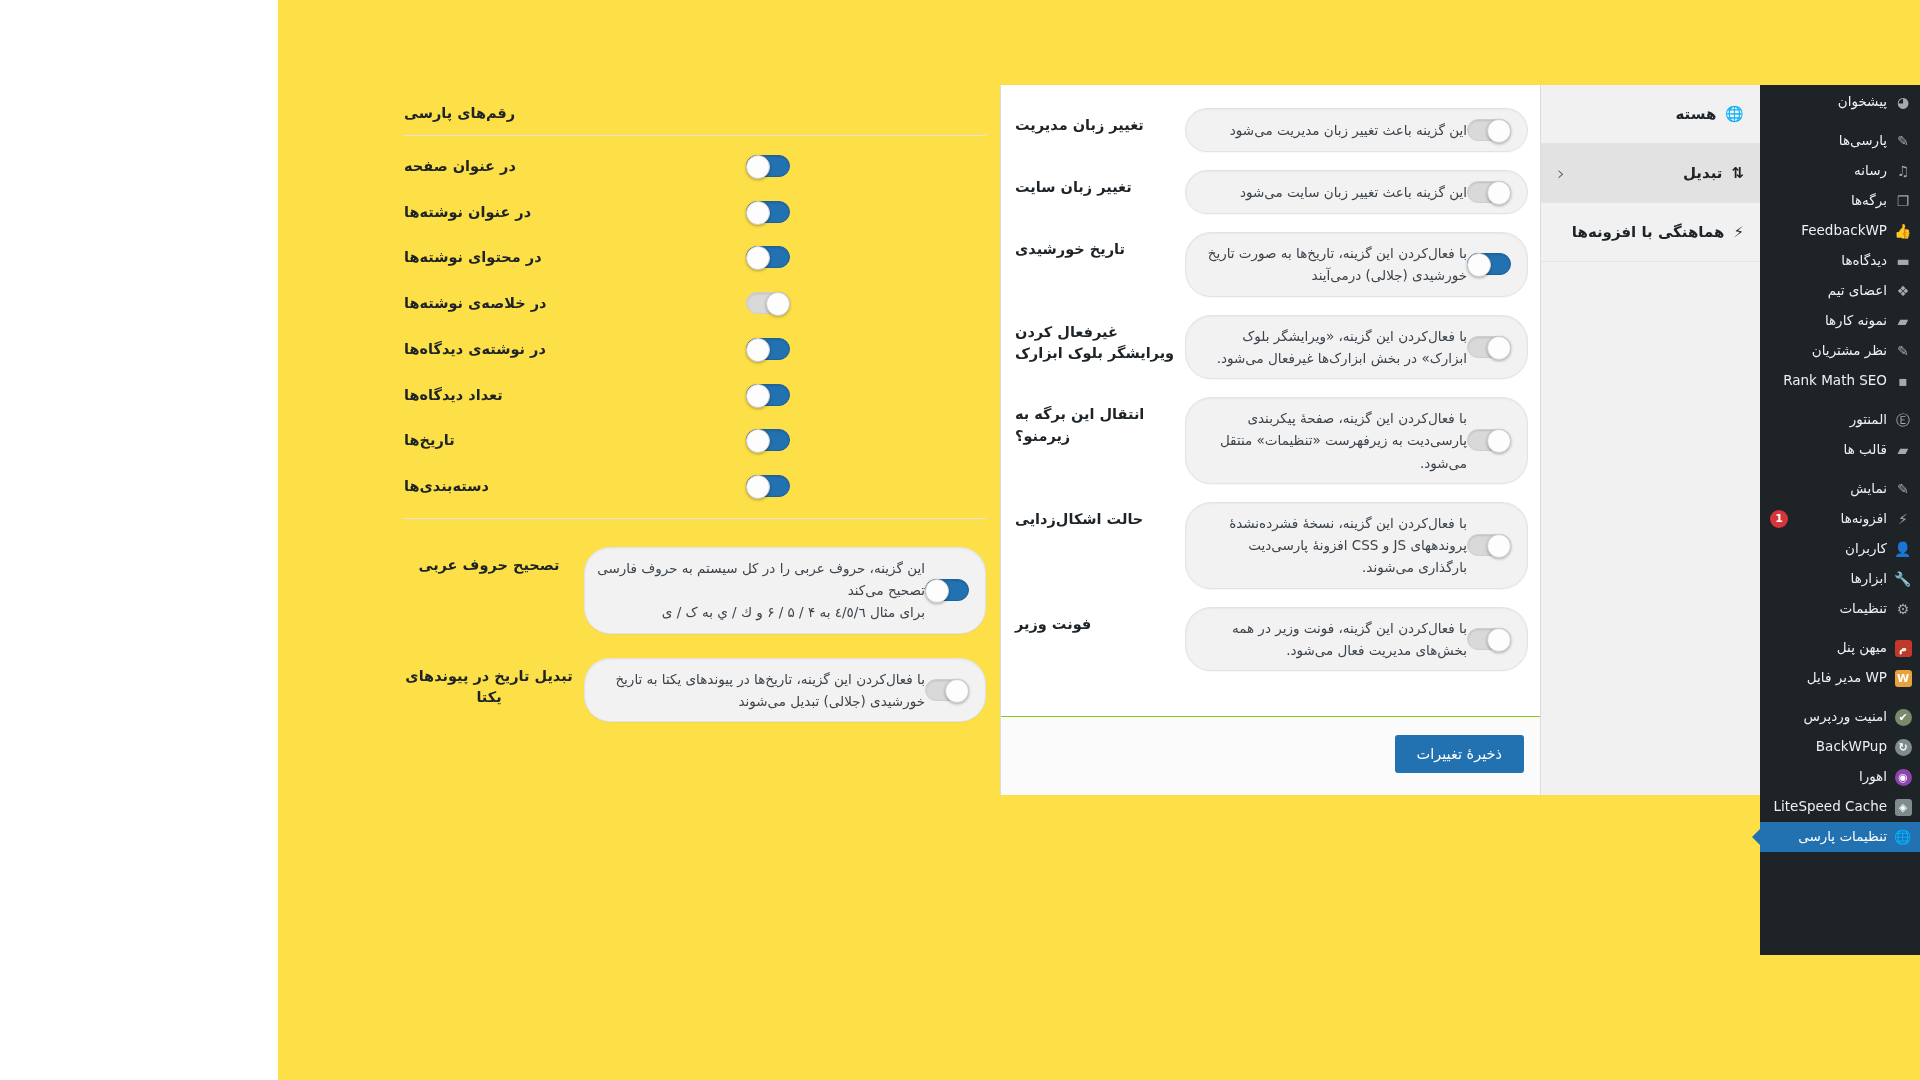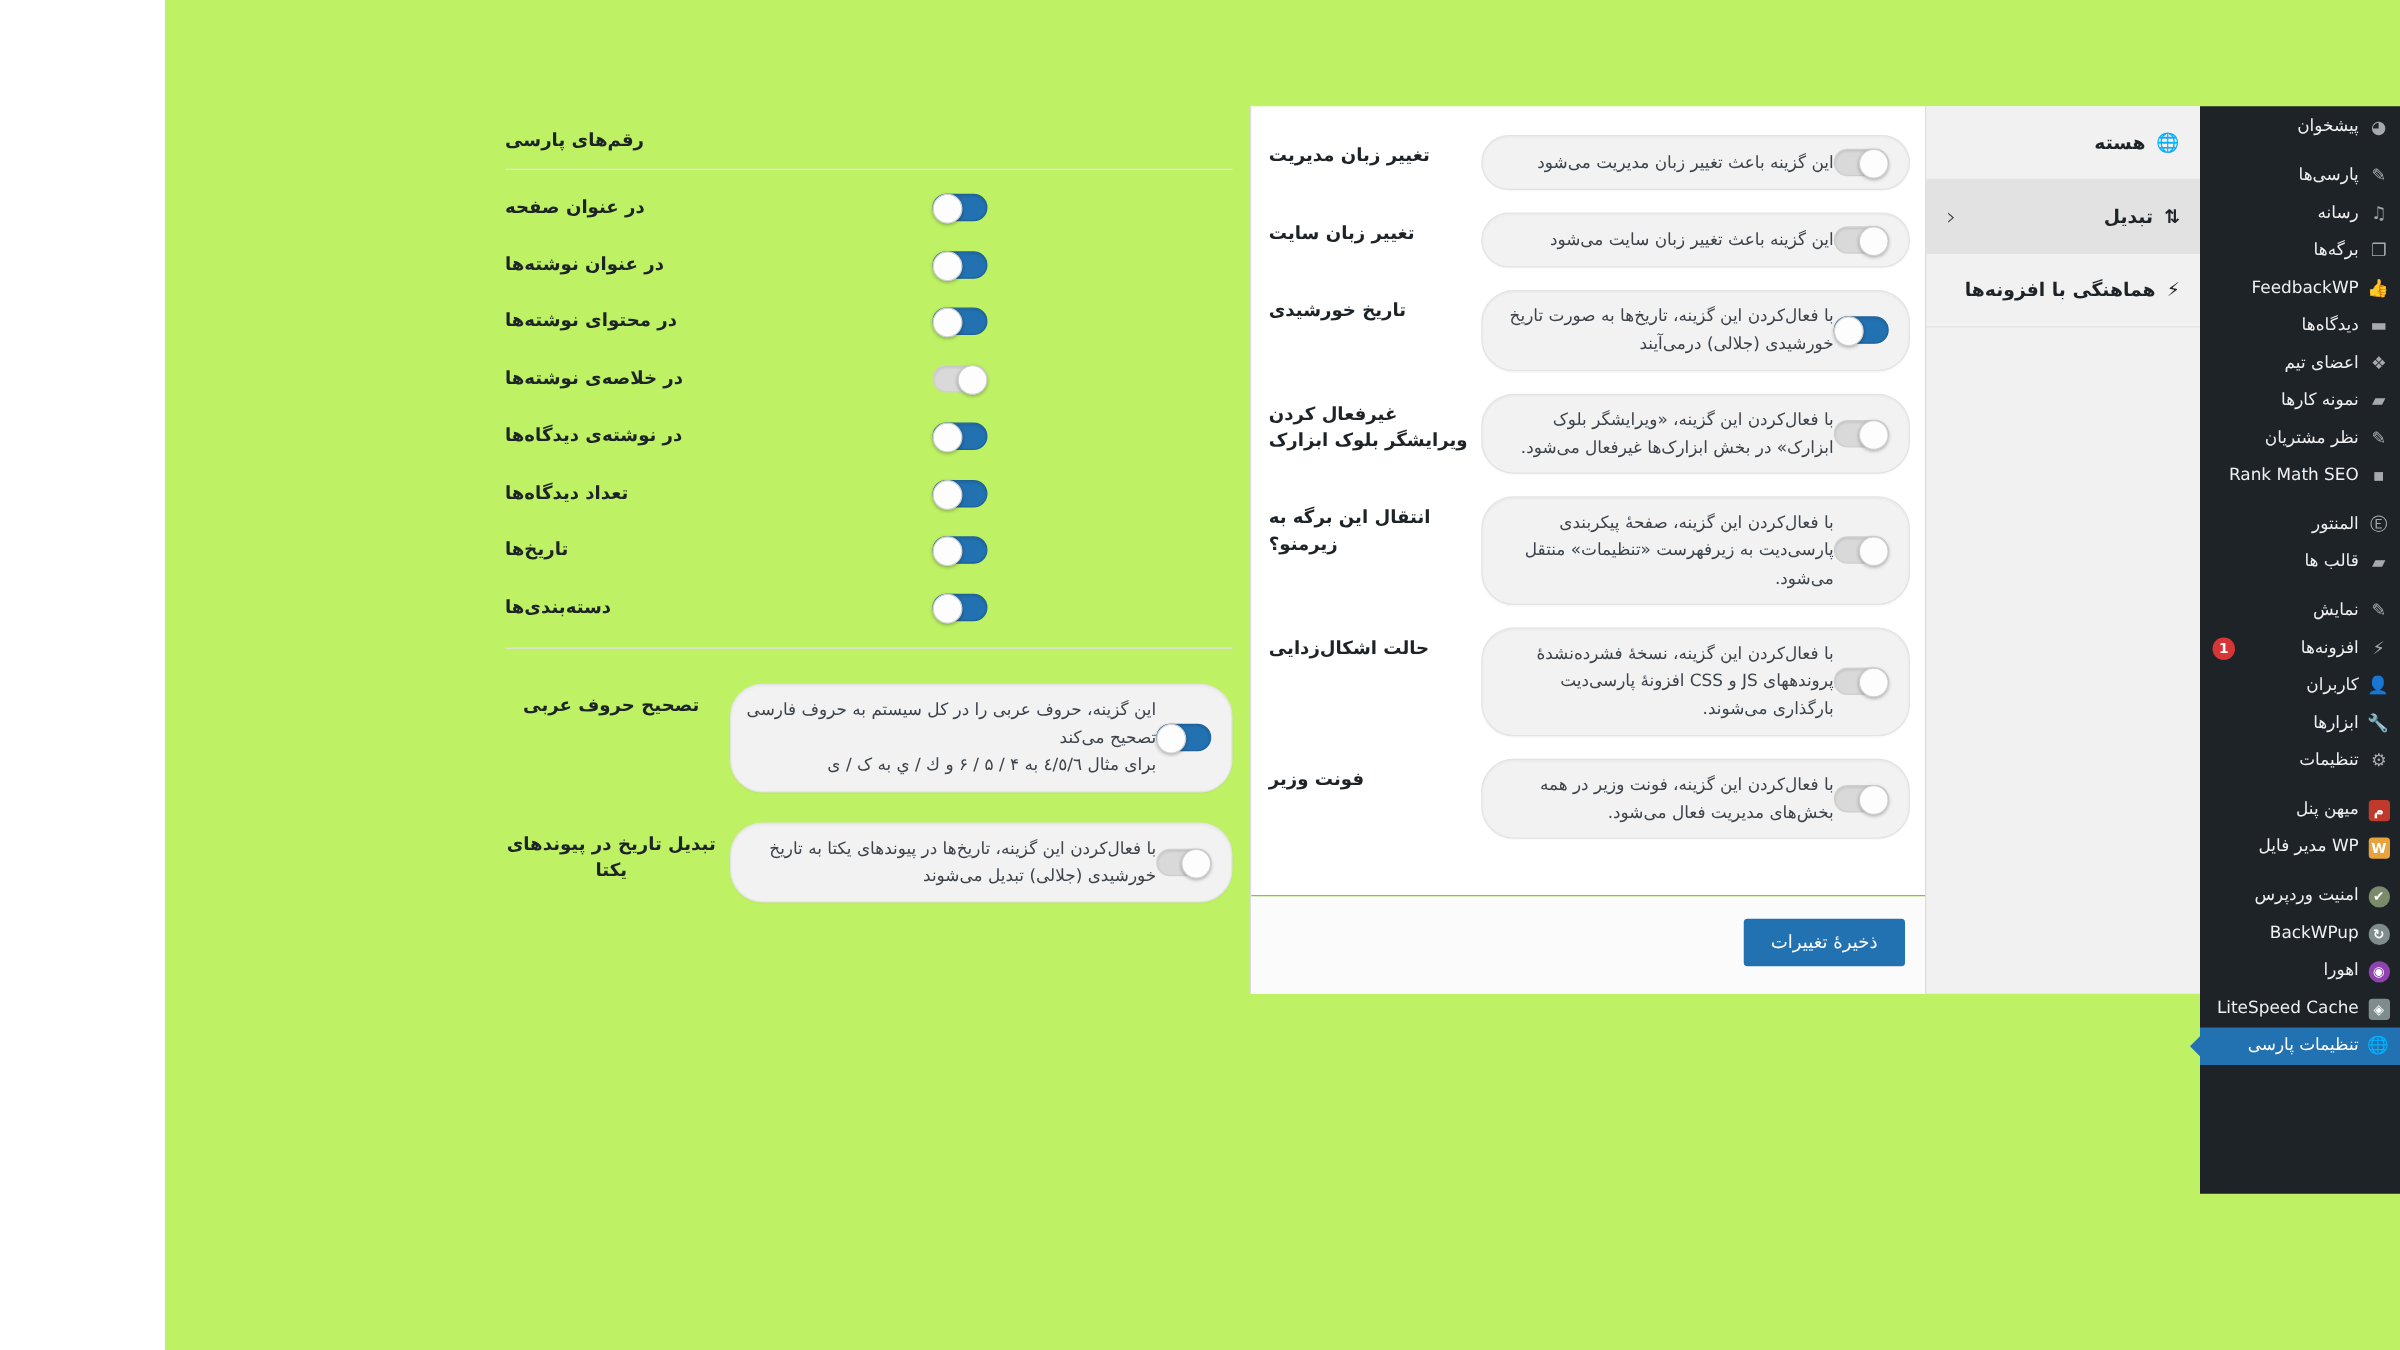--- a/index.html
+++ b/index.html
@@ -3,21 +3,21 @@
 <meta charset="utf-8">
 <title>Parsi Settings</title>
 <style>
   * { box-sizing: border-box; margin: 0; padding: 0; }
   html, body {
     width: 1920px; height: 1080px;
     background: #ffffff;
     font-family: "DejaVu Sans", "Liberation Sans", sans-serif;
     overflow: hidden;
   }
-  #root { position: relative; width: 1788px; height: 1080px; background: #bef264; }
+  #root { position: relative; width: 1642px; height: 1080px; background: #fde047; }
 
   
   .adminmenu {
     position: absolute; top: 85px; right: 0; width: 160px; height: 870px;
     background: #1d2327; color: #f0f0f1; direction: rtl;
     font-size: 13.5px; padding-top: 2px;
   }
   .menu-item {
     display: flex; align-items: center; justify-content: flex-start;
     gap: 7px; height: 30px; padding: 0 8px 0 10px;

